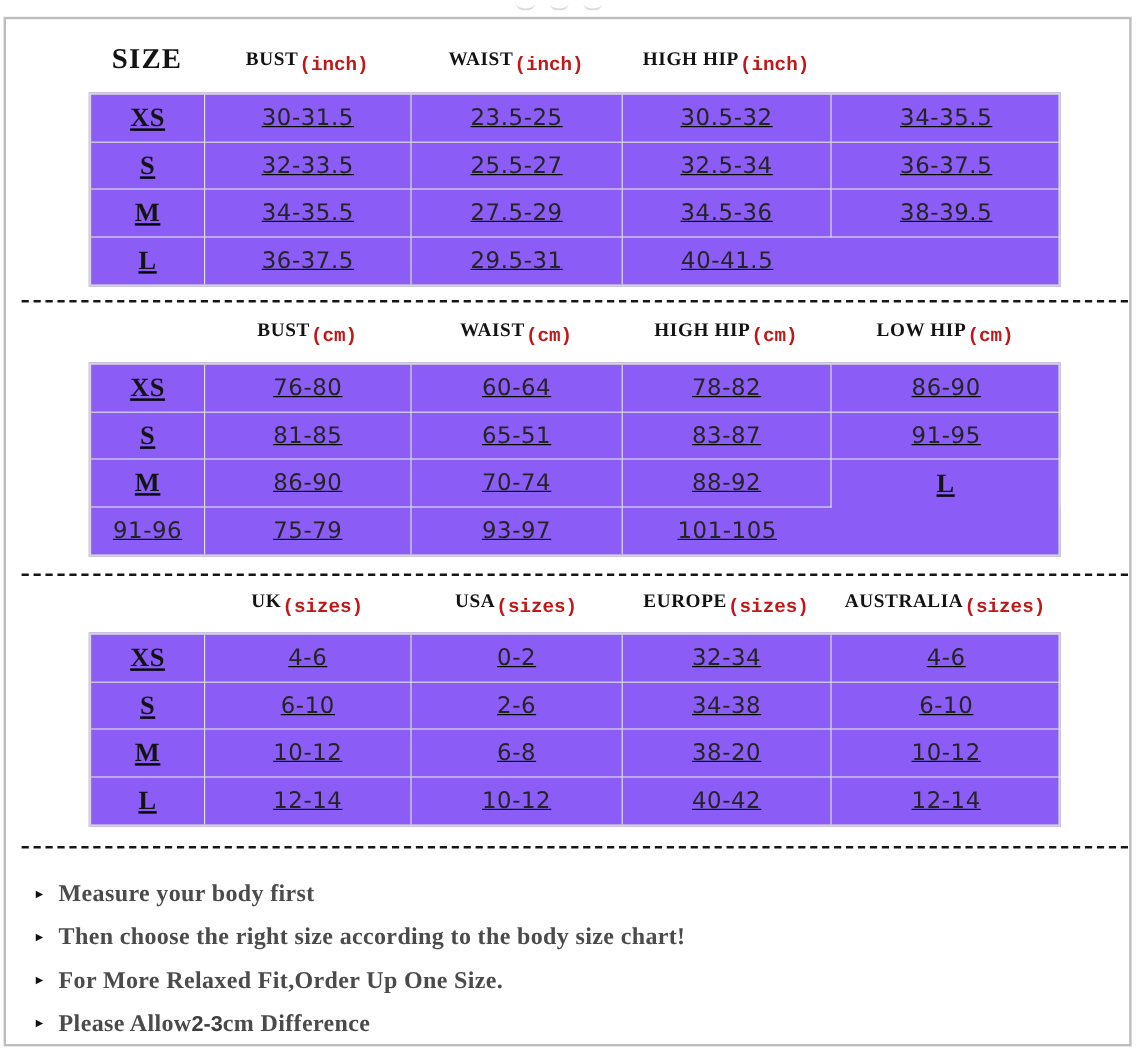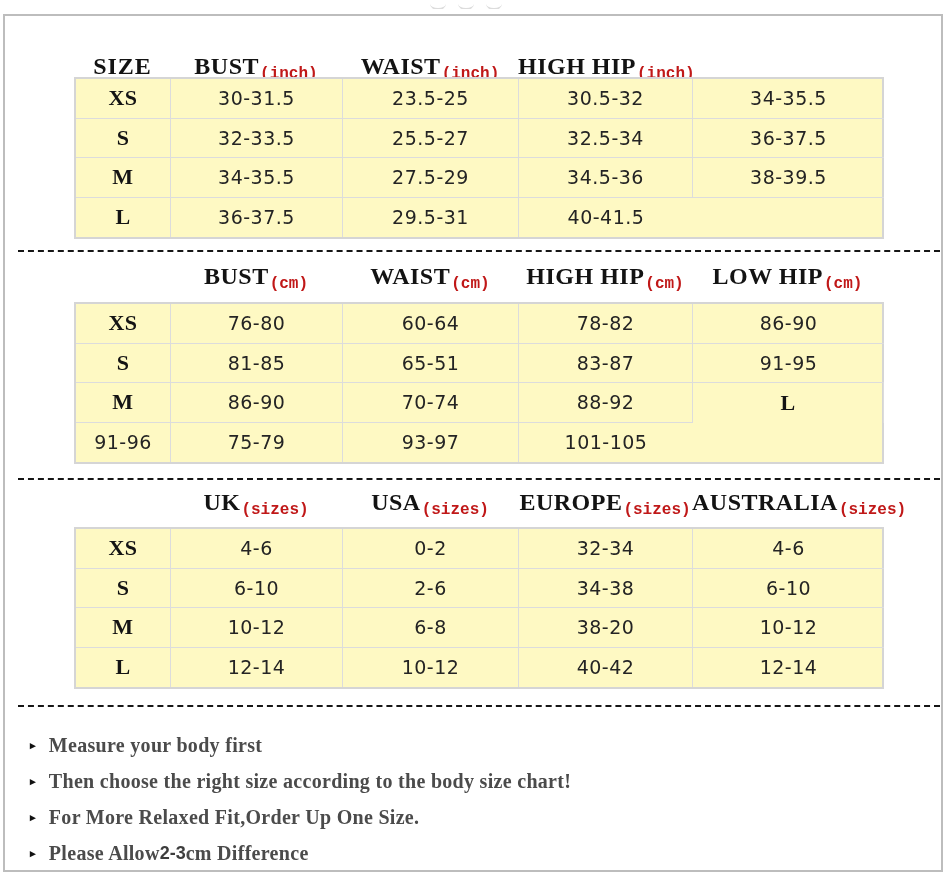--- a/index.html
+++ b/index.html
@@ -30,46 +30,47 @@
     border-top:2px dashed #161616;
   }
   .sep-1{top:250px}.sep-2{top:478px}.sep-3{top:705px}
 
   
   .sec-head{
     position:absolute;left:75px;width:808px;
     display:grid;grid-template-columns:95px 172px 176px 174px 191px;
     align-items:center;
   }
-  .head-1{top:30px;height:40px;margin-top:16px;}
+  .head-1{top:30px;height:40px;}
   .head-2{top:256px;height:40px;}
   .head-3{top:482px;height:40px;}
   .hcell{text-align:center;white-space:nowrap;}
   .hlabel{
     font-family:"Liberation Serif",serif;font-weight:700;
-    font-size:24px;color:#131313;letter-spacing:.5px;
+    font-size:16px;color:#131313;letter-spacing:.5px;
   }
   .hunit{
     font-family:Liberation Mono, monospace;font-weight:700;
     font-size:16px;color:#c01818;
     position:relative;top:4px;margin-left:1px;
   }
   .size-h{
     font-family:"Liberation Serif",serif;font-weight:700;
     font-size:24px;color:#131313;letter-spacing:1px;text-align:center;
   }
 
   
   .tbl{
     position:absolute;left:74px;width:810px;
     display:grid;grid-template-columns:95px 172px 176px 174px 191px;
     grid-auto-rows:39.5px;
     border:2px solid #d5d5d5;
     box-sizing:border-box;
-    background:#fef9c3;
+    background:#8b5cf6;
+    text-decoration:underline;
   }
   .tbl-1{top:77px}.tbl-2{top:302px}.tbl-3{top:527px}
   .cell{
     display:flex;align-items:center;justify-content:center;
     border-right:1px solid #dcdcdc;border-bottom:1px solid #dcdcdc;
     box-sizing:border-box;
     font-family:"DejaVu Sans",sans-serif;
     font-size:19px;color:#242424;letter-spacing:.5px;
     white-space:nowrap;
   }

